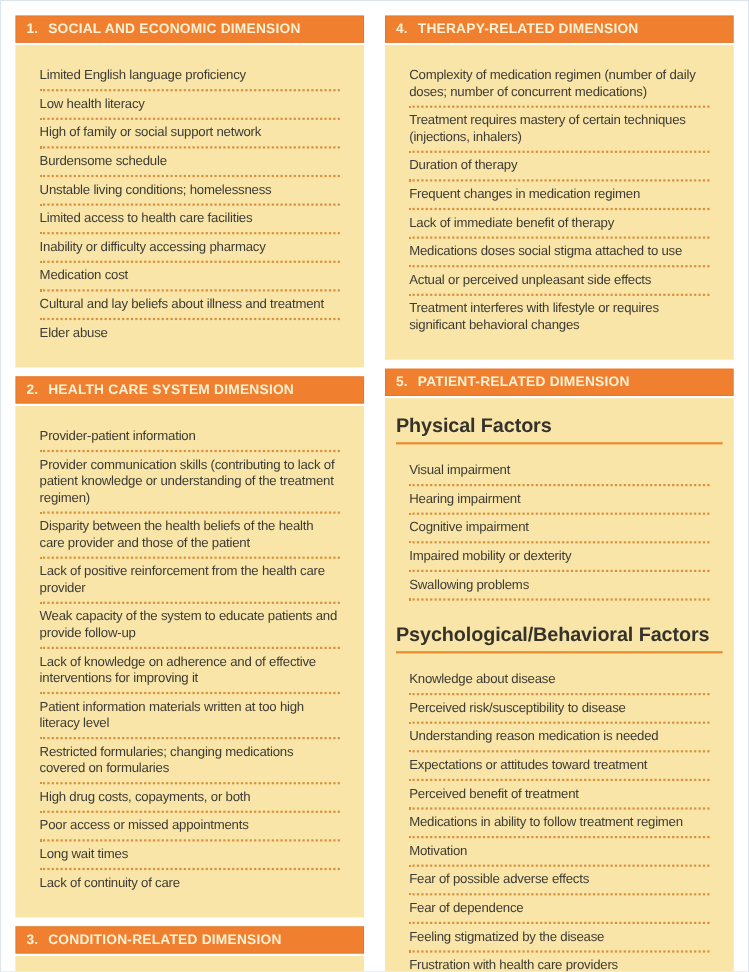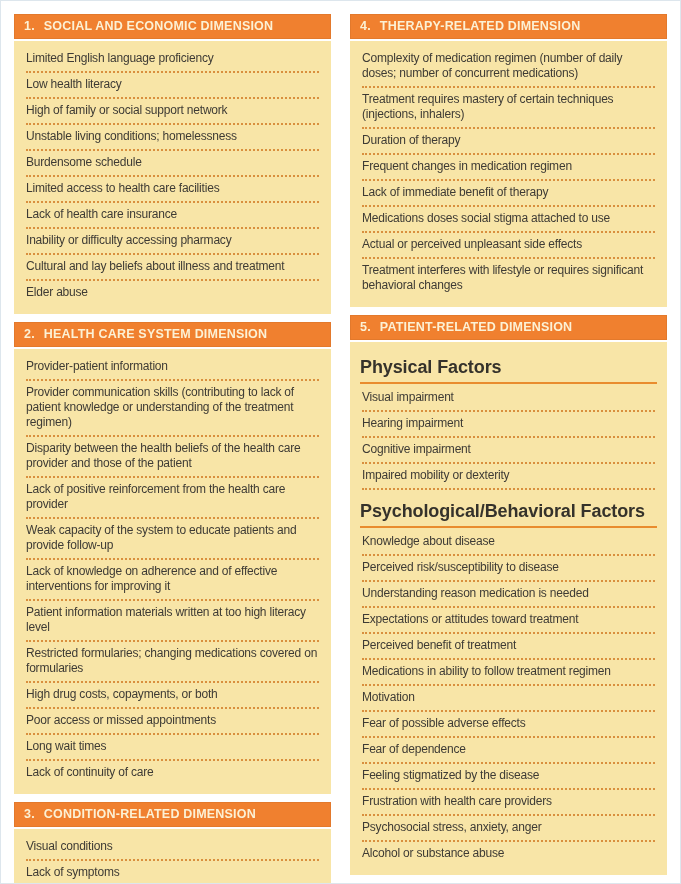--- a/index.html
+++ b/index.html
@@ -48,21 +48,21 @@
   .sec-num {
     margin-right: 9px;
   }
   .sec-body {
     background: var(--body-bg, #F8E5A7);
     padding: 4px 10px 7px 10px;
     flex: 1 1 auto;
   }
   ul.items {
     list-style: none;
-    margin: 2px;
+    margin: 12px;
     padding: 0;
   }
   ul.items li {
     font-size: 12px;
     line-height: 15px;
     letter-spacing: -0.2px;
     color: var(--item-text, #3E3B35);
     padding: 4px 0 5px 0;
     border-bottom: 2px dotted var(--dot, #D98F3E);
   }
@@ -90,25 +90,25 @@
       <section class="dimension-section">
         <div class="sec-header">
           <span class="sec-num">1.</span>
           <span class="sec-title">SOCIAL AND ECONOMIC DIMENSION</span>
         </div>
         <div class="sec-body">
           <ul class="items">
             <li>Limited English language proficiency</li>
             <li>Low health literacy</li>
             <li>High of family or social support network</li>
+            <li>Burdensome schedule</li>
             <li>Unstable living conditions; homelessness</li>
-            <li>Burdensome schedule</li>
             <li>Limited access to health care facilities</li>
-            <li>Lack of health care insurance</li>
             <li>Inability or difficulty accessing pharmacy</li>
+            <li>Medication cost</li>
             <li>Cultural and lay beliefs about illness and treatment</li>
             <li>Elder abuse</li>
           </ul>
         </div>
       </section>
       <section class="dimension-section">
         <div class="sec-header">
           <span class="sec-num">2.</span>
           <span class="sec-title">HEALTH CARE SYSTEM DIMENSION</span>
         </div>
@@ -166,20 +166,21 @@
           <span class="sec-num">5.</span>
           <span class="sec-title">PATIENT-RELATED DIMENSION</span>
         </div>
         <div class="sec-body">
           <div class="subheading">Physical Factors</div>
           <ul class="items">
             <li>Visual impairment</li>
             <li>Hearing impairment</li>
             <li>Cognitive impairment</li>
             <li>Impaired mobility or dexterity</li>
+            <li>Swallowing problems</li>
           </ul>
           <div class="subheading">Psychological/Behavioral Factors</div>
           <ul class="items">
             <li>Knowledge about disease</li>
             <li>Perceived risk/susceptibility to disease</li>
             <li>Understanding reason medication is needed</li>
             <li>Expectations or attitudes toward treatment</li>
             <li>Perceived benefit of treatment</li>
             <li>Medications in ability to follow treatment regimen</li>
             <li>Motivation</li>

